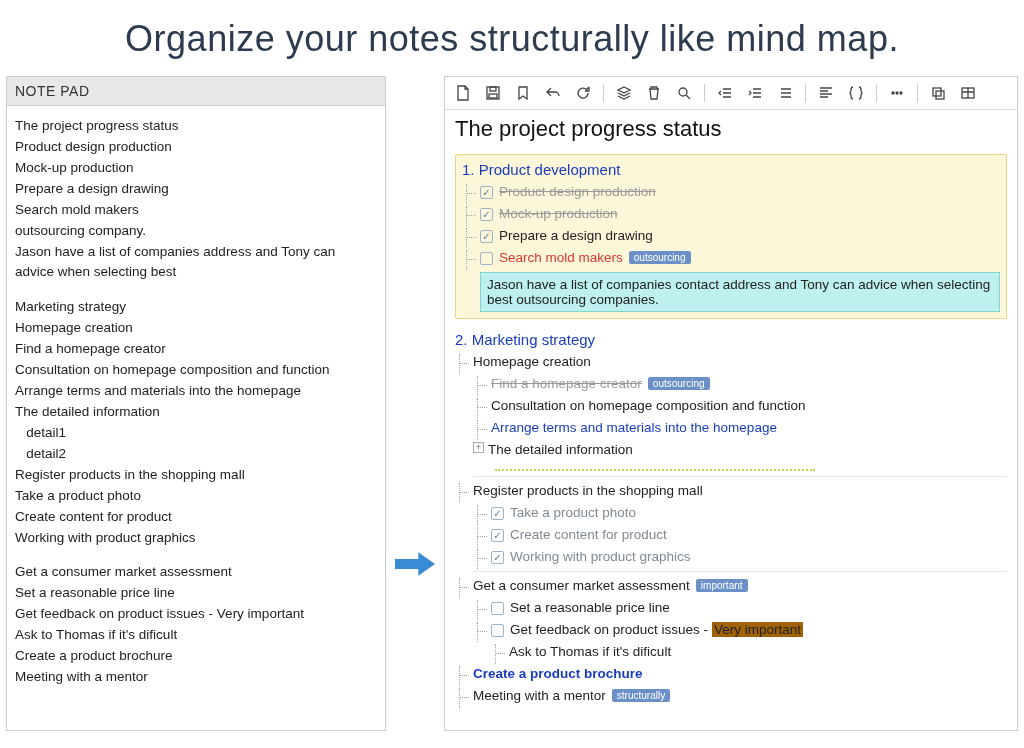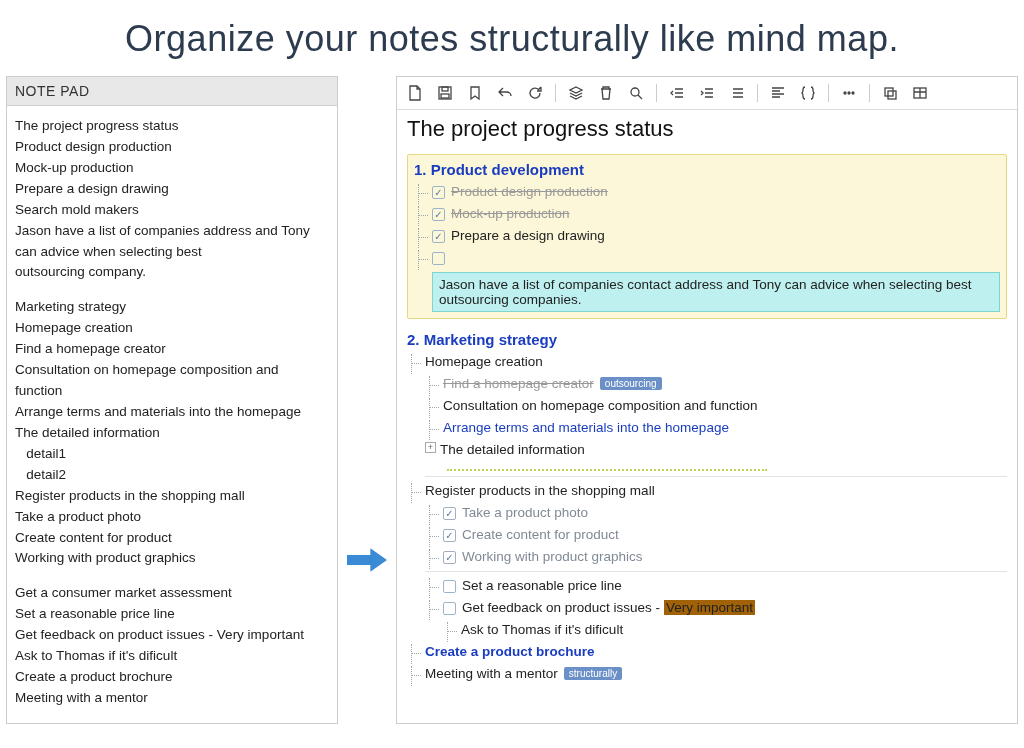--- a/index.html
+++ b/index.html
@@ -1,35 +1,35 @@
 <!DOCTYPE html>
 <html><head>
 <meta charset="utf-8">
 <style>
   * { box-sizing: border-box; margin: 0; padding: 0; }
   body { font-family: "Segoe UI", Arial, sans-serif; font-size: 13px; color: #222; background: #fff; width: 1024px; height: 748px; overflow: hidden; }
   .headline { text-align: center; font-size: 36px; font-weight: 300; color: #2d3b4f; padding: 18px 0 16px; letter-spacing: 0.5px; }
   .layout { display: flex; gap: 8px; padding: 0 6px; }
-  .notepad { width: 332px; border: 1px solid #ccc; background: #fff; }
+  .notepad { width: 380px; border: 1px solid #ccc; background: #fff; }
   .notepad-title { background: #e8e8e8; border-bottom: 1px solid #d0d0d0; padding: 6px 8px; font-size: 14px; color: #333; letter-spacing: 0.5px; }
   .notepad-body { padding: 10px 8px 14px; line-height: 1.55; font-size: 13.5px; color: #222; }
   .notepad-body .line { white-space: pre-wrap; }
   .notepad-body .blank { height: 14px; }
   .arrow { width: 42px; display:flex; align-items:center; justify-content:center; padding-top: 320px; }
   .arrow svg { fill: #3a8bd6; }
   .outline { flex: 1; border: 1px solid #ccc; background: #fff; }
   .toolbar { display: flex; align-items: center; gap: 2px; padding: 4px 4px; border-bottom: 1px solid #ddd; }
   .tb-btn { width: 28px; height: 24px; display:flex; align-items:center; justify-content:center; border-radius:2px; }
   .tb-sep { width:1px; height:18px; background:#ccc; margin: 0 4px; }
   .tb-btn svg { width:16px; height:16px; stroke:#444; fill:none; stroke-width:1.3; }
   .out-title { font-size: 22px; padding: 6px 10px 8px; color: #111; }
   .tree { padding: 4px 10px 12px; font-size: 13.5px; }
   .sec { margin-bottom: 10px; }
   .sec1-box { background: #fdf7d9; border: 1px solid #e6d882; border-radius: 2px; padding: 4px 6px 6px; }
-  .sec-head { color: #1a3dbf; font-size: 15px; padding: 2px 0 4px; font-weight: 700; }
+  .sec-head { color: #1a3dbf; font-size: 15px; padding: 2px 0 4px; font-weight: 400; }
   .row { display: flex; align-items: flex-start; padding: 2px 0; }
   .connector { flex: 0 0 18px; position: relative; height: 18px; }
   .connector::before { content:""; position:absolute; left:4px; top:0; bottom:-2px; border-left:1px dotted #9aa; }
   .connector::after { content:""; position:absolute; left:4px; top:9px; width:10px; border-top:1px dotted #9aa; }
   .cb { width:13px; height:13px; border:1px solid #9db3cc; border-radius:2px; margin-right:6px; margin-top:2px; flex: 0 0 13px; display:inline-flex; align-items:center; justify-content:center; }
   .cb.checked::after { content:"✓"; font-size:10px; color:#5a7aa0; line-height:1; }
   .label { flex:1; }
   .struck { text-decoration: line-through; color: #999; }
   .done-gray { color:#808a95; }
   .red { color:#d9372f; }
@@ -53,22 +53,22 @@
 <div class="layout">
 
   <div class="notepad">
     <div class="notepad-title">NOTE PAD</div>
     <div class="notepad-body" id="notepad-body">
         <div class="line">The project progress status</div>
         <div class="line">Product design production</div>
         <div class="line">Mock-up production</div>
         <div class="line">Prepare a design drawing</div>
         <div class="line">Search mold makers</div>
+        <div class="line">outsourcing company.</div>
         <div class="line">Jason have a list of companies address and Tony can advice when selecting best</div>
-        <div class="line">outsourcing company.</div>
         <div class="blank"></div>
         <div class="line">Marketing strategy</div>
         <div class="line">Homepage creation</div>
         <div class="line">Find a homepage creator</div>
         <div class="line">Consultation on homepage composition and function</div>
         <div class="line">Arrange terms and materials into the homepage</div>
         <div class="line">The detailed information</div>
         <div class="line">   detail1</div>
         <div class="line">   detail2</div>
         <div class="line">Register products in the shopping mall</div>
@@ -205,20 +205,21 @@
             <span class="label struck">Mock-up production</span>
           </div>
         <div class="row">
             <span class="connector"></span>
             <span class="cb checked"></span>
             <span class="label">Prepare a design drawing</span>
           </div>
         <div class="row">
             <span class="connector"></span>
             <span class="cb"></span>
+            <span class="label red"><span>Search mold makers</span><span class="tag">outsourcing</span></span>
           </div>
         <div class="subbox">Jason have a list of companies contact address and Tony can advice when selecting best outsourcing companies.</div>
       </div>
 
       <div class="sec">
         <div class="sec-head">2. Marketing strategy</div>
 
         <div class="row">
             <span class="connector"></span>
             <span class="label">Homepage creation</span>
@@ -258,20 +259,24 @@
               <span class="label done-gray">Create content for product</span>
             </div>
           <div class="row indent1">
               <span class="connector"></span>
               <span class="cb checked"></span>
               <span class="label done-gray">Working with product graphics</span>
             </div>
         </div>
 
         <div class="thinrule"></div>
+        <div class="row">
+            <span class="connector"></span>
+            <span class="label"><span>Get a consumer market assessment</span><span class="tag">important</span></span>
+          </div>
         <div class="row indent1">
             <span class="connector"></span>
             <span class="cb"></span>
             <span class="label">Set a reasonable price line</span>
           </div>
         <div class="row indent1">
             <span class="connector"></span>
             <span class="cb"></span>
             <span class="label"><span>Get feedback on product issues - </span><span class="highlight">Very important</span></span>
           </div>

